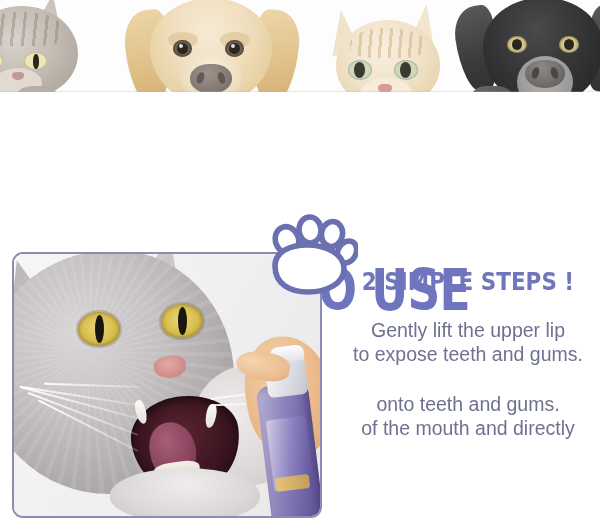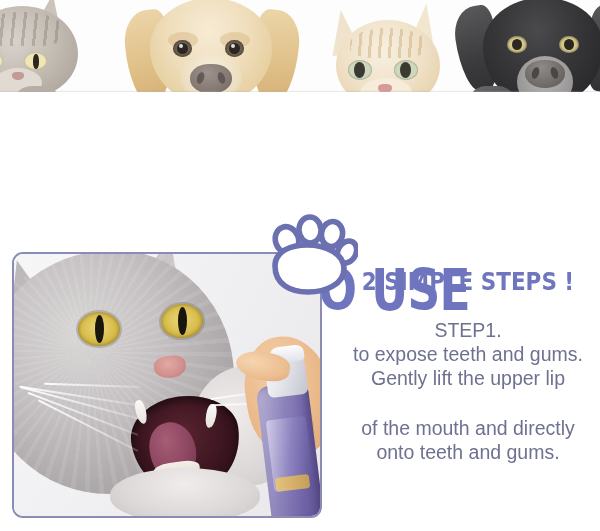--- a/index.html
+++ b/index.html
@@ -619,25 +619,24 @@
       <div id="nozzle-tip"></div>
       <div id="finger"></div>
     </div>
   </div>
 
   <div id="right-col">
 
     <div id="steps-head" style="color:#7076bd;">2 SIMPLE STEPS !</div>
 
     <div class="step-block" id="step1-block" style="color:#6e7190;">
-      <span class="step-label">STEP1.</span>
+      <span class="step-line">Gently lift the upper lip</span>
       <span class="step-line">to expose teeth and gums.</span>
-      <span class="step-line">Gently lift the upper lip</span>
     </div>
 
     <div class="step-block" id="step2-block" style="color:#6e7190;">
+      <span class="step-line">onto teeth and gums.</span>
       <span class="step-line">of the mouth and directly</span>
-      <span class="step-line">onto teeth and gums.</span>
     </div>
 
   </div>
 
 </div>
 
 </body></html>

